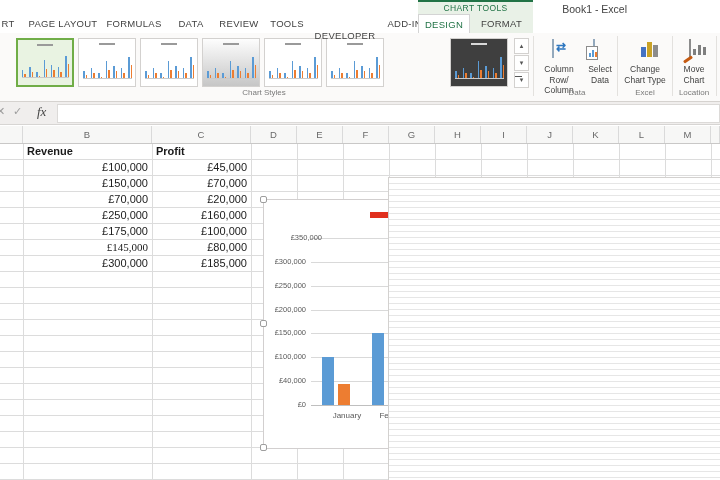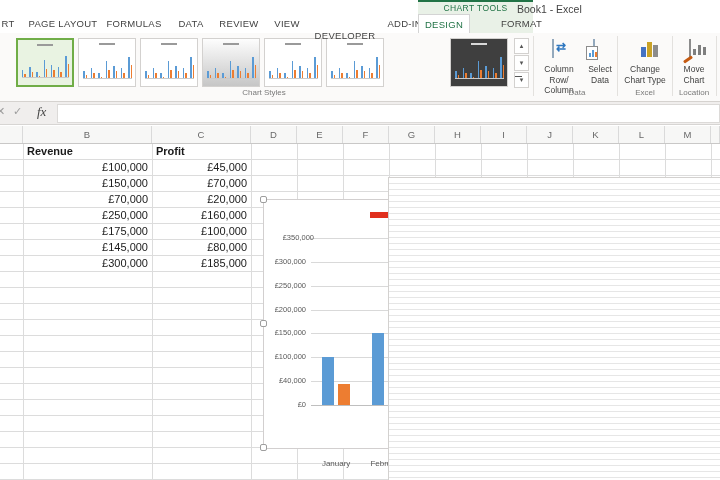--- a/index.html
+++ b/index.html
@@ -5,21 +5,21 @@
   * { margin:0; padding:0; box-sizing:border-box; }
   html,body { background:#888; }
   body { font-family:"Liberation Sans", sans-serif; }
   .stage { position:relative; width:720px; height:480px; background:#fff; overflow:hidden; }
 
   
   .tabs-row { position:absolute; left:0; top:0; width:720px; height:33px; background:#fff; z-index:20; }
   .ctx-bg { position:absolute; left:418px; top:0; width:115px; height:33px; background:#e9f1e7; border-top:2px solid #217346; }
   .ctx-label { position:absolute; left:418px; top:3px; width:115px; height:12px; text-align:center;
                font-size:8.5px; letter-spacing:.4px; color:#217346; }
-  .wb-title { position:absolute; left:517px; top:3px; width:110px; text-align:left; font-size:10.5px; color:#444; }
+  .wb-title { position:absolute; left:517px; top:3px; width:110px; text-align:right; font-size:10.5px; color:#444; }
   .tab { position:absolute; top:15px; height:18px; line-height:18px; font-size:9.5px; color:#3f3f3f;
          text-align:center; letter-spacing:.3px; white-space:nowrap; cursor:default; }
   .tab.active { top:14px; height:19px; line-height:19px; background:#fff; border:1px solid #d4d4d4; border-bottom:none;
                 color:#217346; z-index:22; }
 
   
   .ribbon { position:absolute; left:0; top:33px; width:720px; height:69px; background:#fbfaf9; border-bottom:1px solid #d5d2cf; z-index:19; }
   .gal-thumb { position:absolute; top:5px; width:58px; height:49px; background:#fff; border:1px solid #d3d1cf; }
   .gal-thumb.selected { border:2px solid #70ad47; background:#e9f3e2; }
   .gal-thumb.gray  { background:linear-gradient(180deg,#fdfdfd 0%,#c6c6c6 100%); }
@@ -78,45 +78,45 @@
                  display:flex; align-items:center; justify-content:center; z-index:7; }
   .c-title-text { background:#d6d6d6; color:#9b9b9b; font-size:11px; padding:0 3px; line-height:15px; }
   .t-handle { position:absolute; width:5px; height:5px; background:#fff; border:1px solid #8c8c8c; border-radius:50%; z-index:8; }
   .arrow-shaft { position:absolute; left:106px; top:12px; width:47px; height:6px; background:#e0301e; z-index:8; }
   .arrow-head { position:absolute; left:152px; top:6px; width:0; height:0; border-left:16px solid #e0301e;
                 border-top:9px solid transparent; border-bottom:9px solid transparent; z-index:8; }
   .ytick { position:absolute; width:42px; text-align:right; font-size:7.5px; color:#595959; height:10px; line-height:10px; }
   .gline { position:absolute; left:47px; width:352px; height:1px; background:#d9d9d9; }
   .gline.base { background:#bfbfbf; }
   .bar { position:absolute; width:12px; }
-  .xlabel { position:absolute; top:211px; width:50px; text-align:center; font-size:8px; color:#595959;margin-top:48px; }
+  .xlabel { position:absolute; top:211px; width:50px; text-align:right; font-size:8px; color:#595959; }
   .legend { position:absolute; left:0; right:0; top:227px; display:flex; justify-content:center; gap:14px; }
   .legend-item { display:flex; align-items:center; gap:4px; font-size:8px; color:#595959; }
   .swatch { width:7px; height:7px; display:inline-block; }
 </style>
 </head>
 <body>
 
 <div class="stage">
 
   <div class="tabs-row">
     <div class="ctx-bg"></div>
     <div class="ctx-label">CHART TOOLS</div>
     <div class="wb-title">Book1 - Excel</div>
     <div id="tabs-host">
         <div class="tab" style="left: -5px; width: 26px;">RT</div>
         <div class="tab" style="left: 28px; width: 70px;">PAGE LAYOUT</div>
         <div class="tab" style="left: 102px; width: 64px;">FORMULAS</div>
         <div class="tab" style="left: 170px; width: 42px;">DATA</div>
         <div class="tab" style="left: 213px; width: 52px;">REVIEW</div>
-        <div class="tab" style="left: 265px; width: 44px;">VIEW</div>
+        <div class="tab" style="left: 265px; width: 44px;">TOOLS</div>
         <div class="tab" style="left: 311px; width: 68px; margin-top: 12px;">DEVELOPER</div>
         <div class="tab" style="left: 381px; width: 54px;">ADD-INS</div>
         <div class="tab active" style="left: 418px; width: 52px;">DESIGN</div>
-        <div class="tab" style="left: 470px; width: 63px; margin-left: 20px;">FORMAT</div>
+        <div class="tab" style="left: 470px; width: 63px;">FORMAT</div>
       </div>
   </div>
 
   <div class="ribbon">
     <div id="gallery-host">
         <div class="gal-thumb selected" style="left: 16px;">
           <div class="thumb-title"></div>
           <div class="thumb-bars">
             <div class="tb" style="height: 7px; background: rgb(91, 155, 213);"></div>
             <div class="tb" style="height: 3px; background: rgb(237, 125, 49);"></div>
@@ -397,21 +397,21 @@
       <div class="cell num" style="left: 23px; top: 16px; width: 129px;">£100,000</div>
       <div class="cell num" style="left: 152px; top: 16px; width: 99px;">£45,000</div>
       <div class="cell num" style="left: 23px; top: 32px; width: 129px;">£150,000</div>
       <div class="cell num" style="left: 152px; top: 32px; width: 99px;">£70,000</div>
       <div class="cell num" style="left: 23px; top: 48px; width: 129px;">£70,000</div>
       <div class="cell num" style="left: 152px; top: 48px; width: 99px;">£20,000</div>
       <div class="cell num" style="left: 23px; top: 64px; width: 129px;">£250,000</div>
       <div class="cell num" style="left: 152px; top: 64px; width: 99px;">£160,000</div>
       <div class="cell num" style="left: 23px; top: 80px; width: 129px;">£175,000</div>
       <div class="cell num" style="left: 152px; top: 80px; width: 99px;">£100,000</div>
-      <div class="cell num" style="left: 23px; top: 96px; width: 129px;">£145,000</div>
+      <div class="cell num" style="left: 23px; top: 96px; width: 129px; font-family: Liberation Serif, serif;">£145,000</div>
       <div class="cell num" style="left: 152px; top: 96px; width: 99px;">£80,000</div>
       <div class="cell num" style="left: 23px; top: 112px; width: 129px;">£300,000</div>
       <div class="cell num" style="left: 152px; top: 112px; width: 99px;">£185,000</div>
     </div>
 
   <div class="chart" id="chart-host">
     <div class="c-title-box">
       <span class="c-title-text">Chart Title</span>
     </div>
     <div class="arrow-shaft"></div>
@@ -420,21 +420,21 @@
         <div class="legend-item">
           <div class="swatch" style="background: rgb(91, 155, 213);"></div>
           <span>Revenue</span>
         </div>
         <div class="legend-item">
           <div class="swatch" style="background: rgb(237, 125, 49);"></div>
           <span>Profit</span>
         </div>
       </div>
   <div class="gline" style="top: 38px;"></div>
-      <div class="ytick" style="left: 8px; top: 33px; text-align: right;">£350,000</div>
+      <div class="ytick" style="left: 16px; top: 33px; text-align: right;">£350,000</div>
       <div class="gline" style="top: 61.8571px;"></div>
       <div class="ytick" style="left: 0px; top: 56.8571px;">£300,000</div>
       <div class="gline" style="top: 85.7143px;"></div>
       <div class="ytick" style="left: 0px; top: 80.7143px;">£250,000</div>
       <div class="gline" style="top: 109.571px;"></div>
       <div class="ytick" style="left: 0px; top: 104.571px;">£200,000</div>
       <div class="gline" style="top: 133.429px;"></div>
       <div class="ytick" style="left: 0px; top: 128.429px;">£150,000</div>
       <div class="gline" style="top: 157.286px;"></div>
       <div class="ytick" style="left: 0px; top: 152.286px;">£100,000</div>

